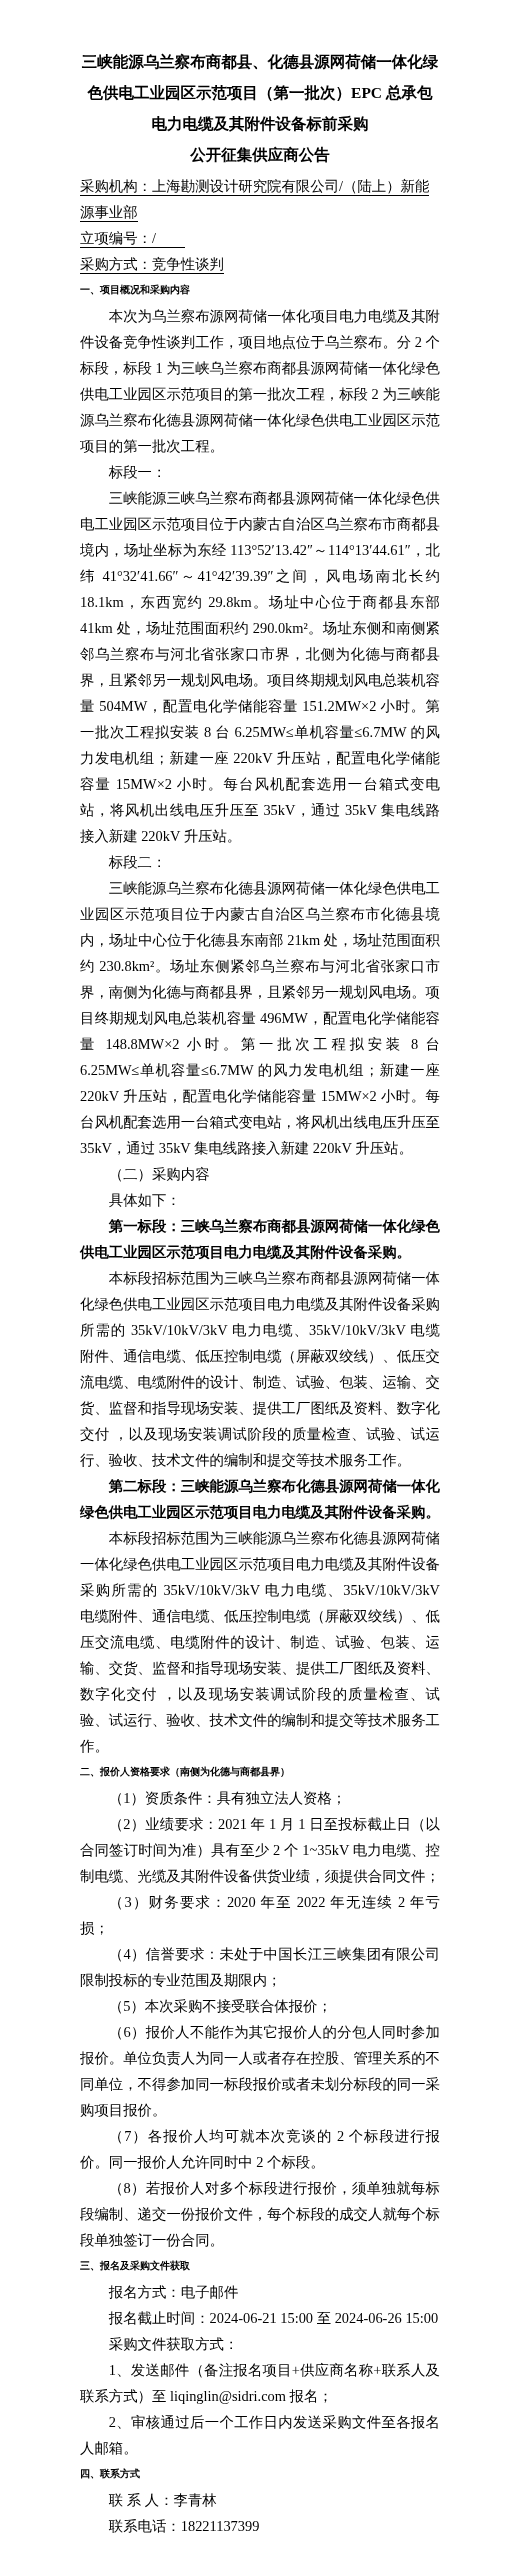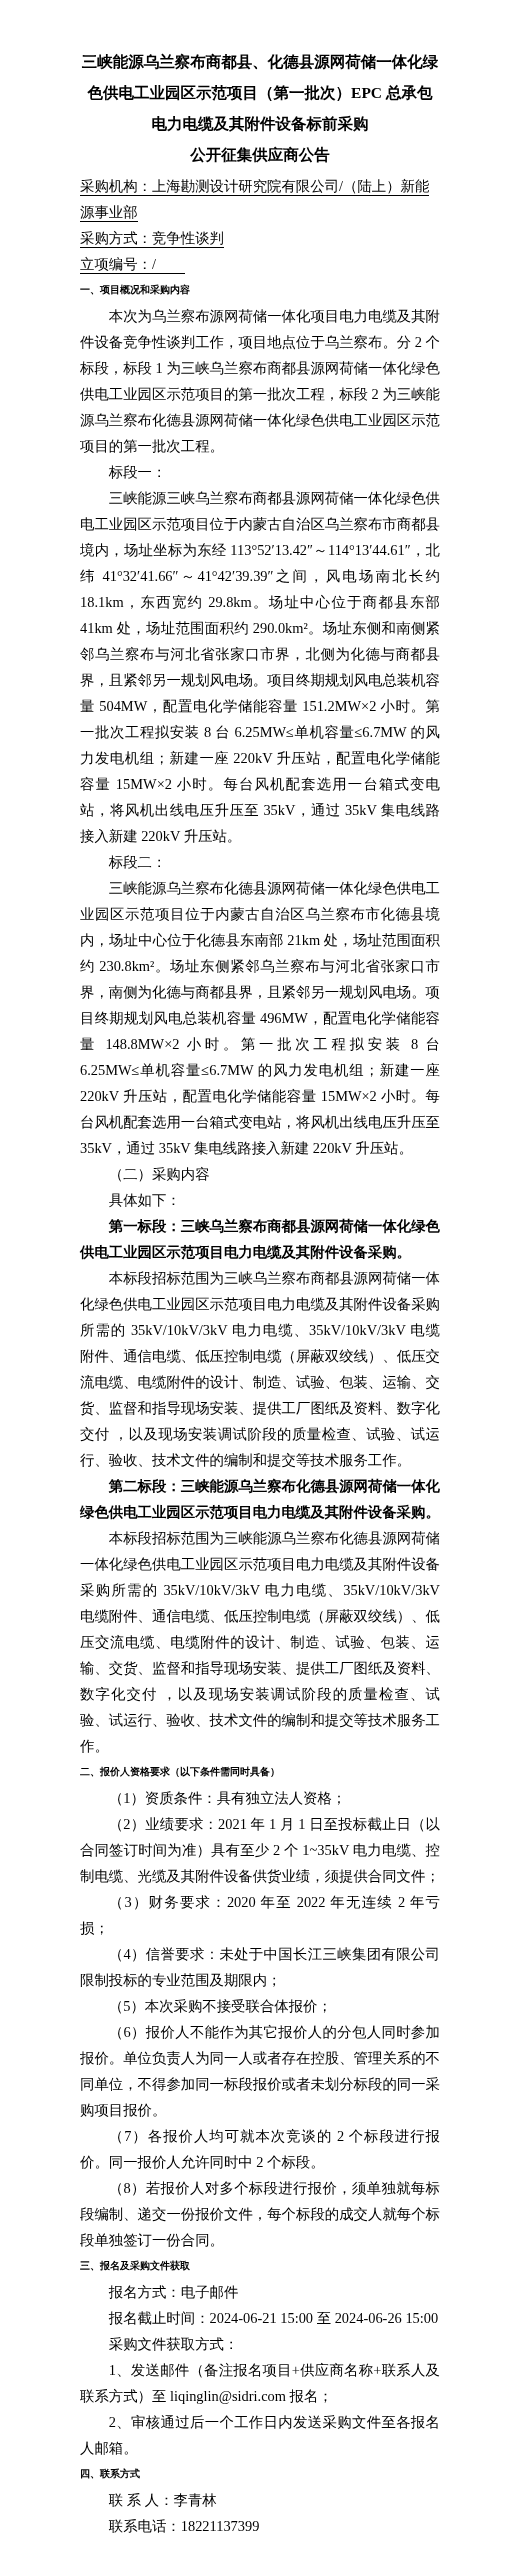--- a/index.html
+++ b/index.html
@@ -76,22 +76,22 @@
 </head>
 <body>
 
 <div class="page">
 
   <div class="title-block">三峡能源乌兰察布商都县、化德县源网荷储一体化绿色供电工业园区示范项目（第一批次）EPC 总承包电力电缆及其附件设备标前采购</div>
   <div class="doc-subtitle">公开征集供应商公告</div>
 
   <div class="meta-block">
     <div class="meta-line"><span class="u">采购机构：上海勘测设计研究院有限公司/（陆上）新能源事业部</span></div>
+    <div class="meta-line"><span class="u">立项编号：/　　</span></div>
     <div class="meta-line"><span class="u">采购方式：竞争性谈判</span></div>
-    <div class="meta-line"><span class="u">立项编号：/　　</span></div>
   </div>
 
   <div class="h1">一、项目概况和采购内容</div>
 
   <p class="para">本次为乌兰察布源网荷储一体化项目电力电缆及其附件设备竞争性谈判工作，项目地点位于乌兰察布。分 2 个标段，标段 1 为三峡乌兰察布商都县源网荷储一体化绿色供电工业园区示范项目的第一批次工程，标段 2 为三峡能源乌兰察布化德县源网荷储一体化绿色供电工业园区示范项目的第一批次工程。</p>
 
   <div class="short">标段一：</div>
   <p class="para">三峡能源三峡乌兰察布商都县源网荷储一体化绿色供电工业园区示范项目位于内蒙古自治区乌兰察布市商都县境内，场址坐标为东经 113°52′13.42″～114°13′44.61″，北纬 41°32′41.66″～41°42′39.39″之间，风电场南北长约 18.1km，东西宽约 29.8km。场址中心位于商都县东部 41km 处，场址范围面积约 290.0km²。场址东侧和南侧紧邻乌兰察布与河北省张家口市界，北侧为化德与商都县界，且紧邻另一规划风电场。项目终期规划风电总装机容量 504MW，配置电化学储能容量 151.2MW×2 小时。第一批次工程拟安装 8 台 6.25MW≤单机容量≤6.7MW 的风力发电机组；新建一座 220kV 升压站，配置电化学储能容量 15MW×2 小时。每台风机配套选用一台箱式变电站，将风机出线电压升压至 35kV，通过 35kV 集电线路接入新建 220kV 升压站。</p>
 
   <div class="short">标段二：</div>
@@ -99,21 +99,21 @@
 
   <div class="sub-h">（二）采购内容</div>
   <div class="short">具体如下：</div>
 
   <p class="para bold gap-before">第一标段：三峡乌兰察布商都县源网荷储一体化绿色供电工业园区示范项目电力电缆及其附件设备采购。</p>
   <p class="para">本标段招标范围为三峡乌兰察布商都县源网荷储一体化绿色供电工业园区示范项目电力电缆及其附件设备采购所需的 35kV/10kV/3kV 电力电缆、35kV/10kV/3kV 电缆附件、通信电缆、低压控制电缆（屏蔽双绞线）、低压交流电缆、电缆附件的设计、制造、试验、包装、运输、交货、监督和指导现场安装、提供工厂图纸及资料、数字化交付 ，以及现场安装调试阶段的质量检查、试验、试运行、验收、技术文件的编制和提交等技术服务工作。</p>
 
   <p class="para bold">第二标段：三峡能源乌兰察布化德县源网荷储一体化绿色供电工业园区示范项目电力电缆及其附件设备采购。</p>
   <p class="para">本标段招标范围为三峡能源乌兰察布化德县源网荷储一体化绿色供电工业园区示范项目电力电缆及其附件设备采购所需的 35kV/10kV/3kV 电力电缆、35kV/10kV/3kV 电缆附件、通信电缆、低压控制电缆（屏蔽双绞线）、低压交流电缆、电缆附件的设计、制造、试验、包装、运输、交货、监督和指导现场安装、提供工厂图纸及资料、数字化交付 ，以及现场安装调试阶段的质量检查、试验、试运行、验收、技术文件的编制和提交等技术服务工作。</p>
 
-  <div class="h1 gap-before">二、报价人资格要求（以下条件需同时具备）</div>
+  <div class="h1 gap-before">二、报价人资格要求（南侧为化德与商都县界）</div>
   <p class="para">（1）资质条件：具有独立法人资格；</p>
   <p class="para">（2）业绩要求：2021 年 1 月 1 日至投标截止日（以合同签订时间为准）具有至少 2 个 1~35kV 电力电缆、控制电缆、光缆及其附件设备供货业绩，须提供合同文件；</p>
   <p class="para">（3）财务要求：2020 年至 2022 年无连续 2 年亏损；</p>
   <p class="para">（4）信誉要求：未处于中国长江三峡集团有限公司限制投标的专业范围及期限内；</p>
   <p class="para">（5）本次采购不接受联合体报价；</p>
   <p class="para">（6）报价人不能作为其它报价人的分包人同时参加报价。单位负责人为同一人或者存在控股、管理关系的不同单位，不得参加同一标段报价或者未划分标段的同一采购项目报价。</p>
   <p class="para">（7）各报价人均可就本次竞谈的 2 个标段进行报价。同一报价人允许同时中 2 个标段。</p>
   <p class="para">（8）若报价人对多个标段进行报价，须单独就每标段编制、递交一份报价文件，每个标段的成交人就每个标段单独签订一份合同。</p>
 
   <div class="h1">三、报名及采购文件获取</div>

